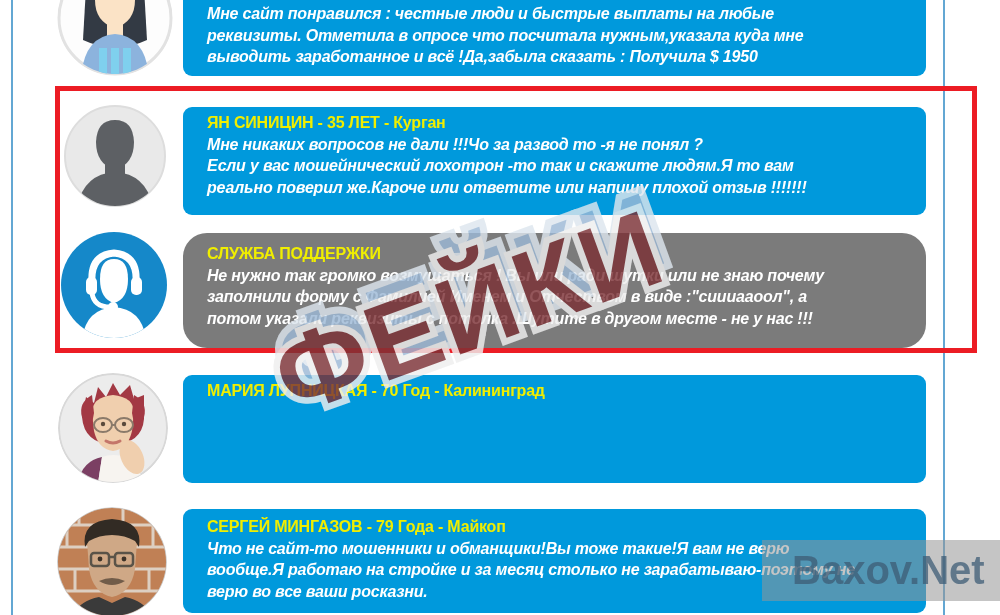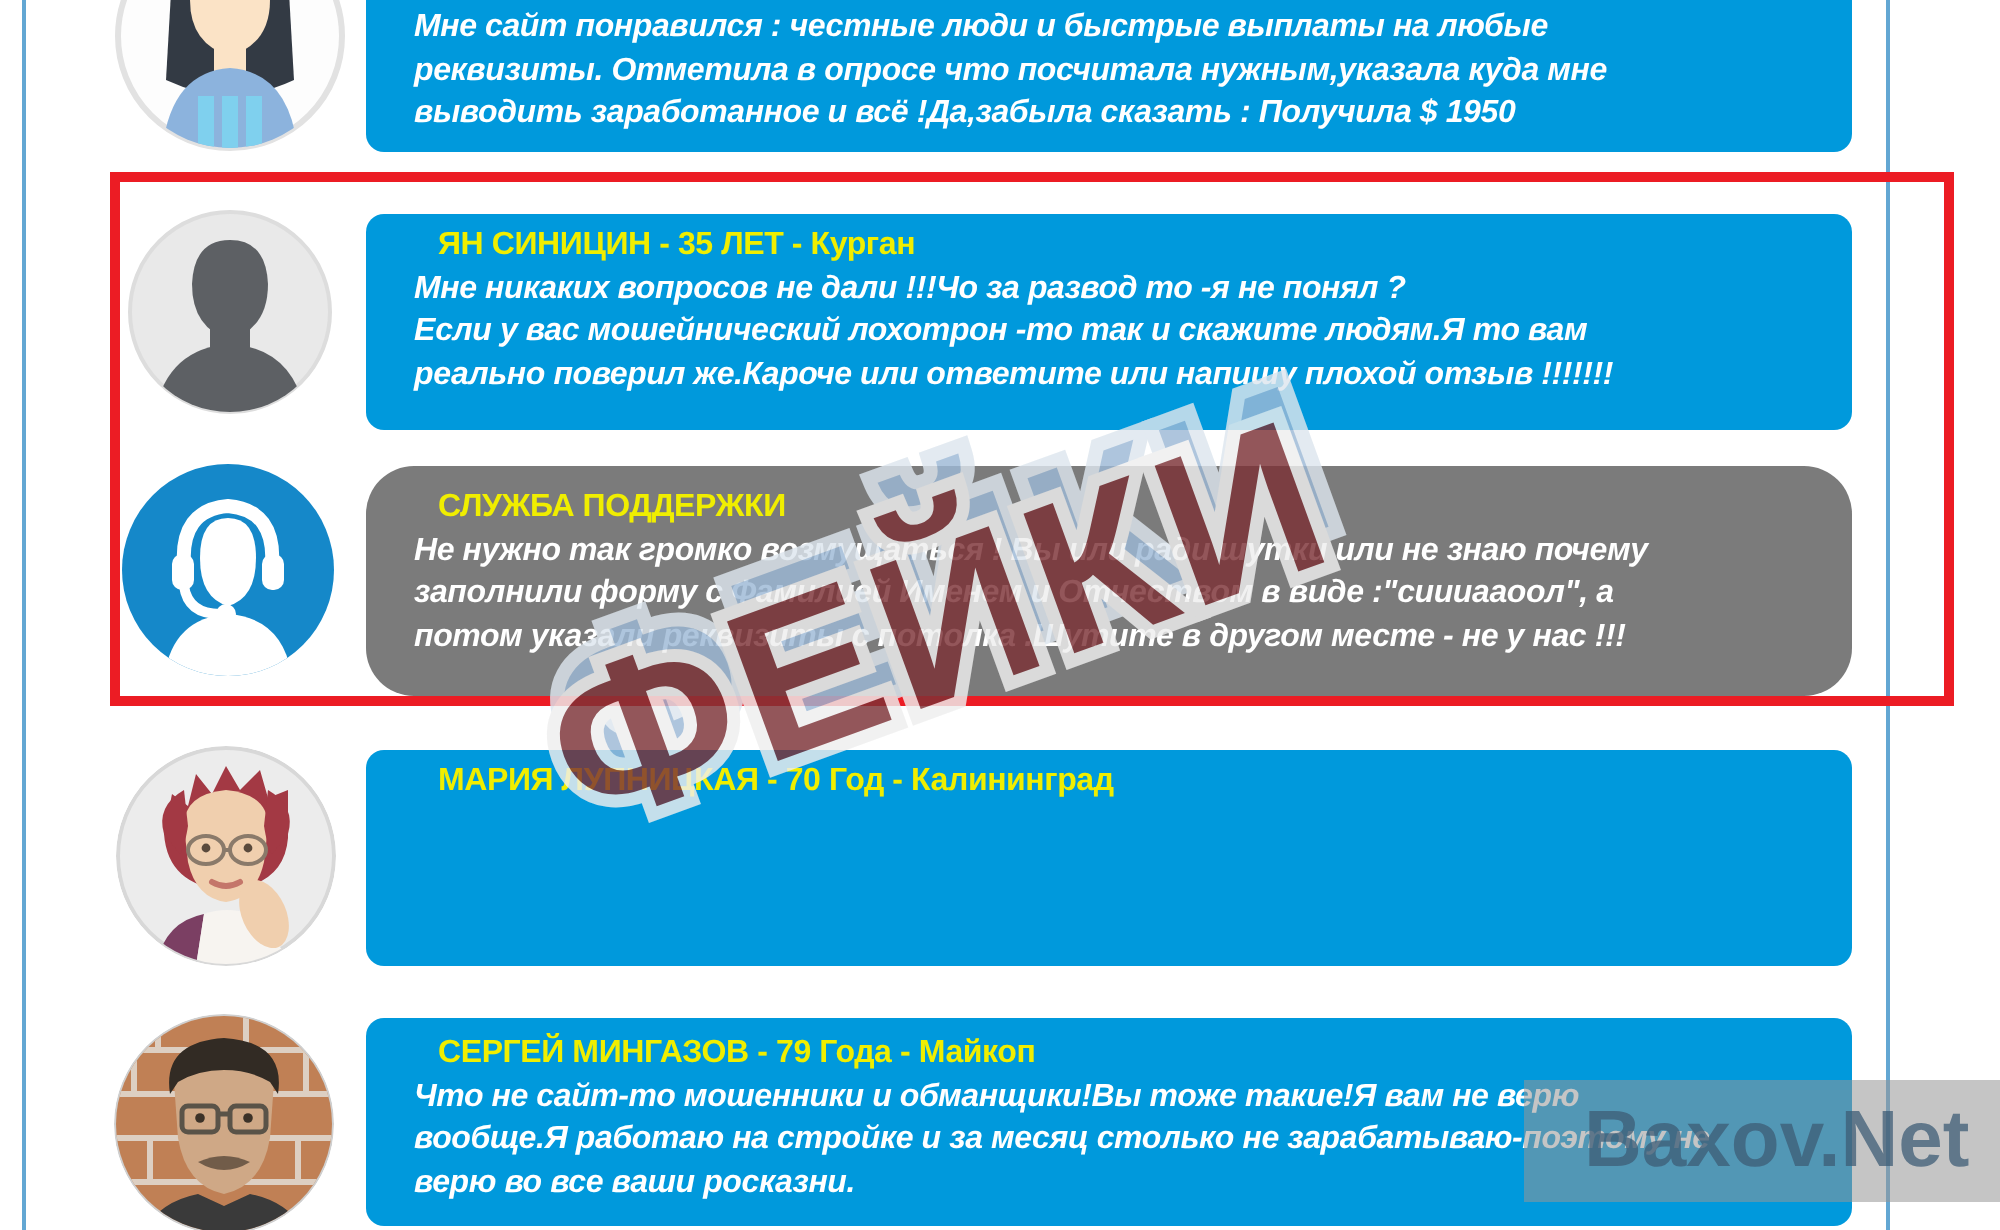--- a/index.html
+++ b/index.html
@@ -15,21 +15,21 @@
   .avatar{position:absolute;border-radius:50%;overflow:hidden;}
   .avatar svg{display:block;}
 
   .bubble{
     position:absolute;left:183px;width:743px;border-radius:9px;
     box-sizing:border-box;color:#ffffff;font-weight:bold;font-size:16px;
     line-height:21.5px;letter-spacing:-0.2px;padding:8px 16px 8px 24px;
   }
   .bubble-blue{background:#0099dc;}
   .bubble-gray{background:#7b7b7b;}
-  .bubble .hdr{color:#f0ee00;white-space:pre-line;margin-left:12px;}
+  .bubble .hdr{color:#f0ee00;white-space:pre-line;}
   .bubble .txt{color:#ffffff;white-space:pre-line;font-style:italic;}
 
   .red-box{
     position:absolute;left:55px;top:86px;width:912px;height:257px;
     border:5px solid #ec1c24;background:transparent;z-index:3;
     pointer-events:none;
   }
 
   .stamp{
     position:absolute;left:245px;top:200px;width:520px;height:200px;

